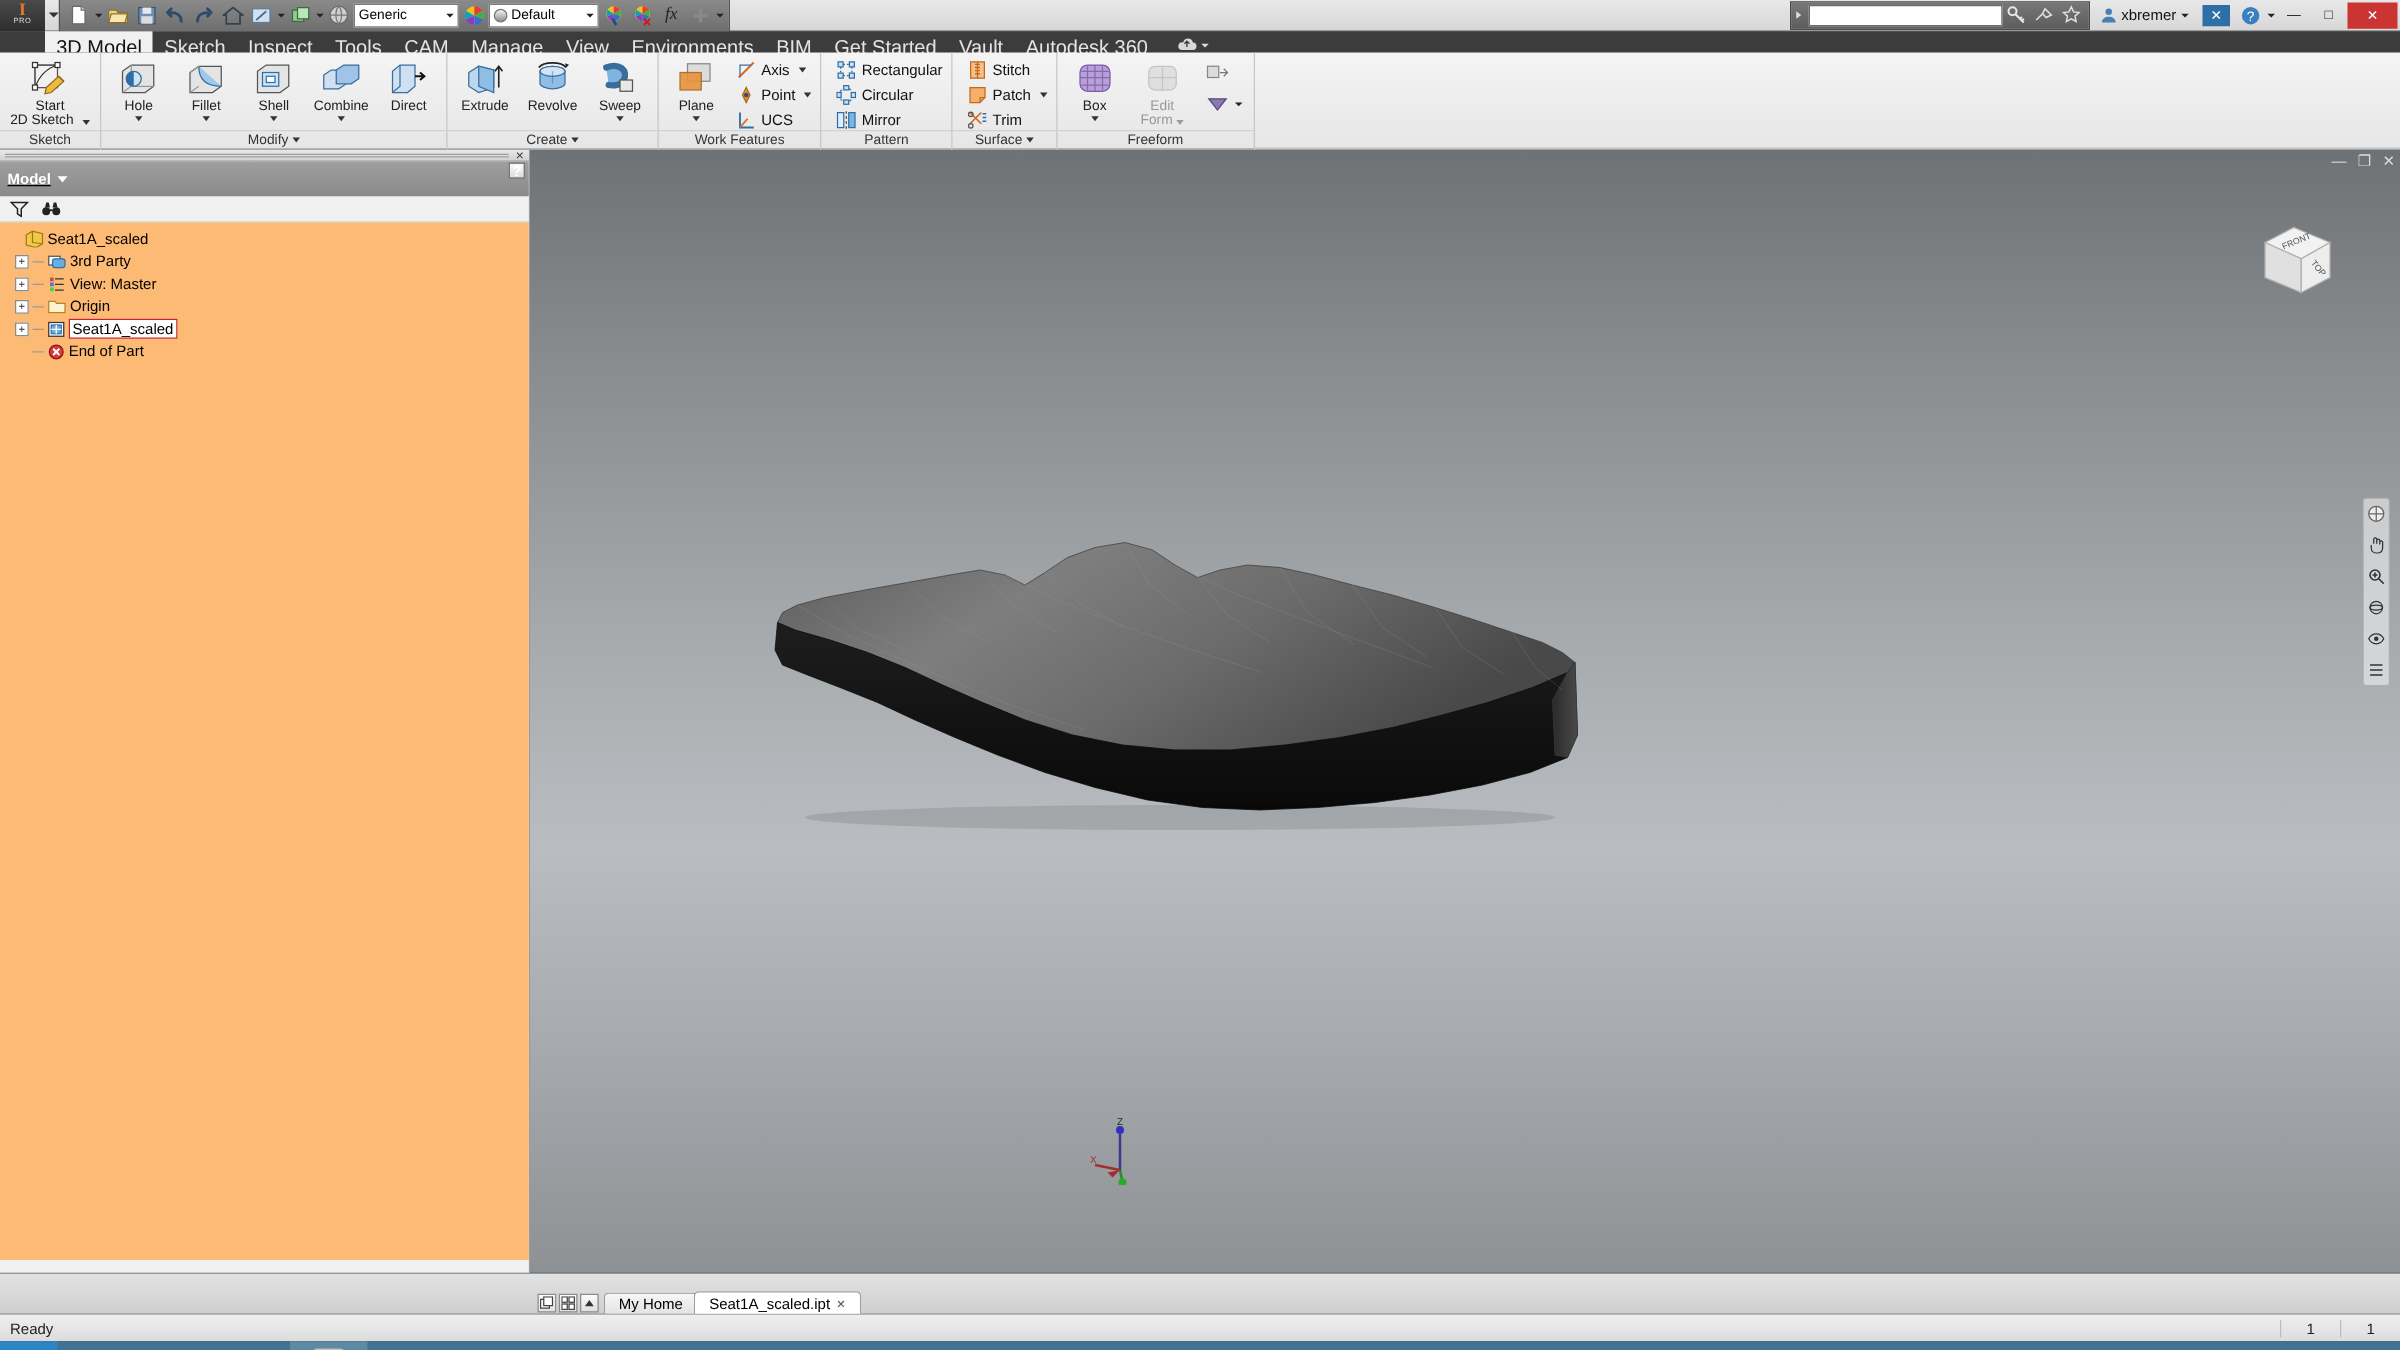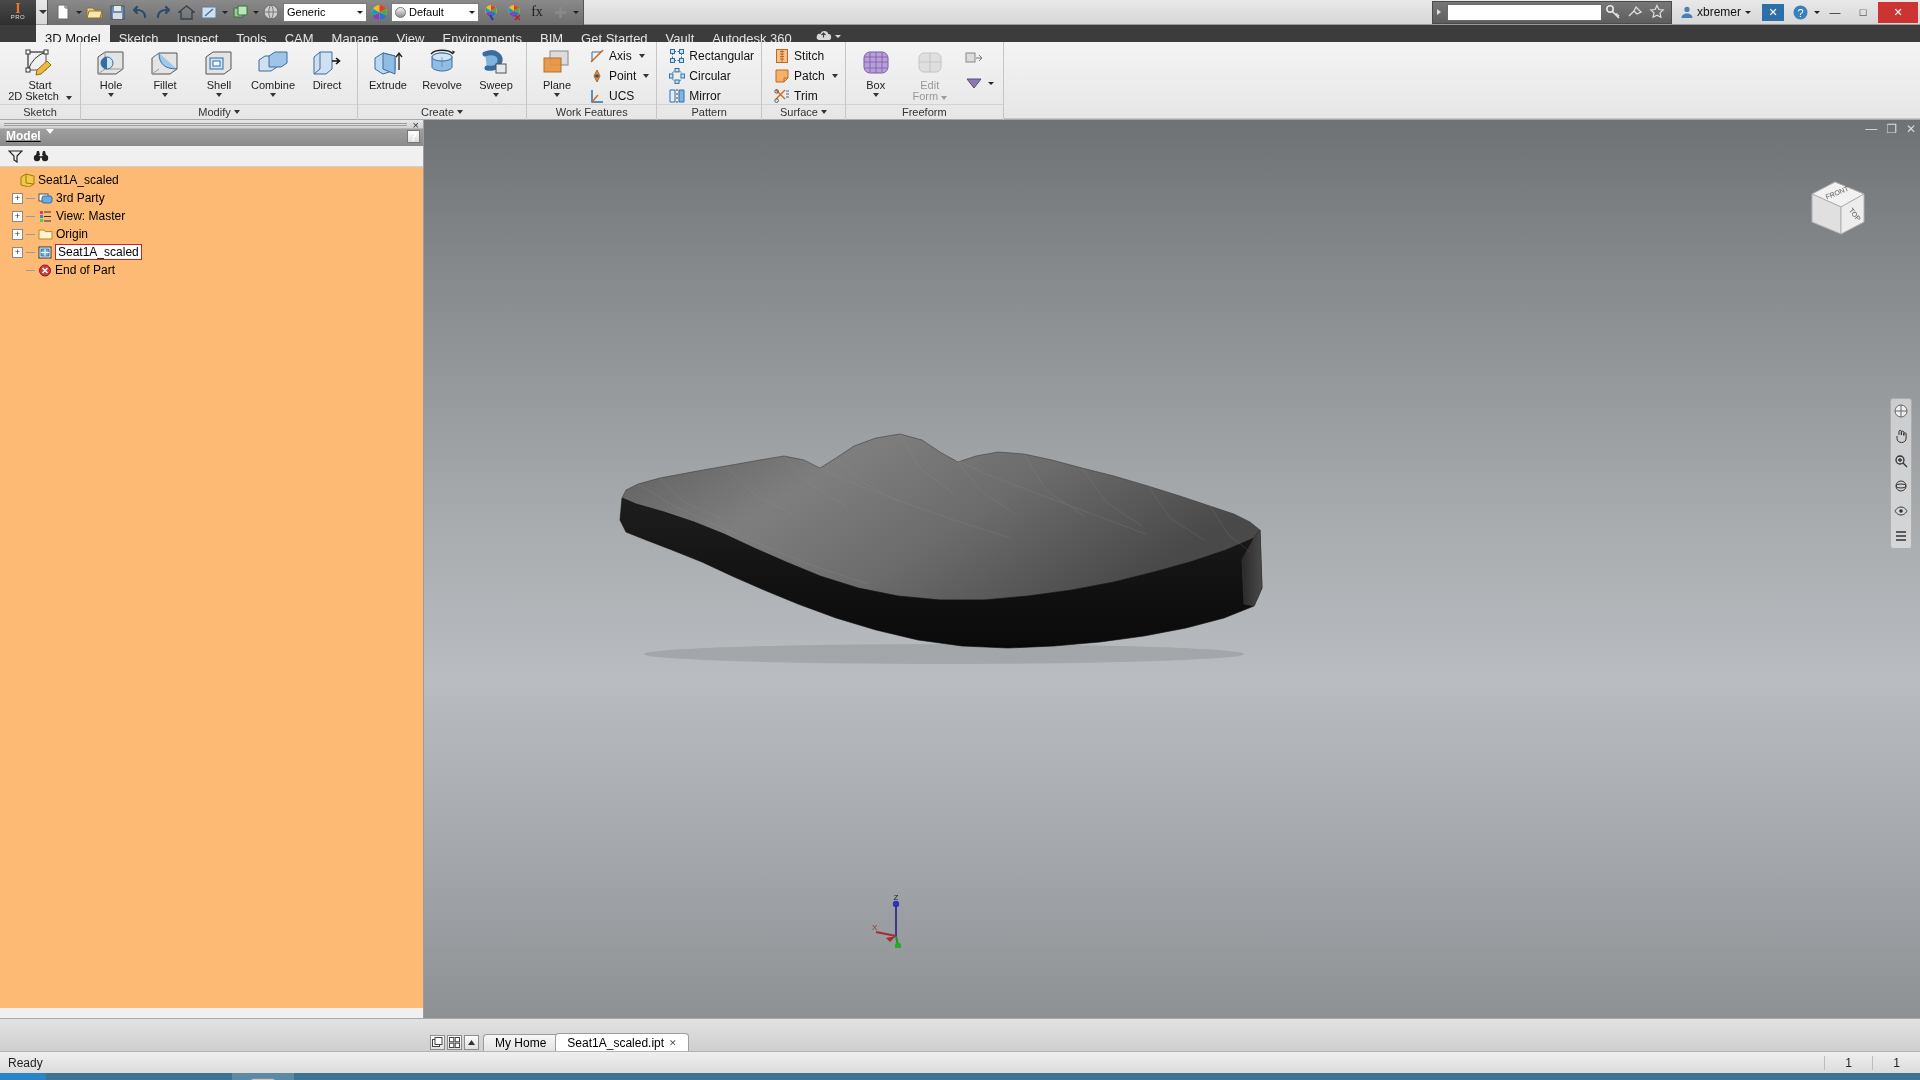--- a/index.html
+++ b/index.html
@@ -35,21 +35,21 @@
   .ticon { width:22px;height:22px;display:flex;align-items:center;justify-content:center;cursor:pointer;}
   .user { display:flex;align-items:center;gap:3px;font-size:12px;color:#111;padding:0 6px;cursor:pointer;}
   .wbtn { width:26px;height:21px;display:flex;align-items:center;justify-content:center;cursor:pointer;
     font-size:11px;color:#222;}
   .wclose { background:#c33; color:#fff; width:40px;}
   .xbtn { background:#2f6fa8;color:#fff;width:22px;height:17px;display:flex;align-items:center;
     justify-content:center;font-size:11px;cursor:pointer;margin:0 3px;}
 
   
   .tabbar { height:17px; background:#3c3c3c; display:flex; align-items:flex-end; padding-left:36px; }
-  .tab { height:17px; padding:12px 9px; color:#e4e4e4; font-size:13px; line-height:17px; cursor:pointer;}
+  .tab { height:17px; padding:12px 9px; color:#e4e4e4; font-size:16px; line-height:17px; cursor:pointer;}
   .tab.active { background:#f0f0f0; color:#111; border-radius:2px 2px 0 0;}
   .cloud-ind { margin-left:14px; display:flex;align-items:center;gap:2px; cursor:pointer;}
 
   
   .ribbon { height:78px; background:linear-gradient(#f4f4f4,#e6e6e6);
     display:flex; border-bottom:1px solid #a8a8a8; position:relative;}
   .panel { display:flex; flex-direction:column; position:relative;
     border-right:1px solid #c6c6c6; height:78px;}
   .panel-items { display:flex; height:62px; align-items:flex-start; padding:2px 3px 0 3px;}
   .panel-label { height:15px; text-align:center; font-size:11px; color:#333;
@@ -72,21 +72,21 @@
 
   
   .main { display:flex; height:898px; }
   .browser { width:424px; background:#f0f0f0; border-right:1px solid #9c9c9c;
     display:flex;flex-direction:column; position:relative;}
   .br-grip { height:9px; background:linear-gradient(#e7e7e7,#d3d3d3); position:relative;
     border-bottom:1px solid #b6b6b6;}
   .br-grip:before{content:"";position:absolute;left:4px;right:16px;top:3px;height:1px;
     background:#9e9e9e; box-shadow:0 2px 0 #9e9e9e;}
   .br-x { position:absolute; right:4px; top:-1px; font-size:11px; color:#333; cursor:pointer;}
-  .br-head { height:17px; background:linear-gradient(#9f9f9f,#8a8a8a); display:flex;
+  .br-head { height:28px; background:linear-gradient(#9f9f9f,#8a8a8a); display:flex;align-items:center;
     padding:0 6px; position:relative;text-decoration:underline;}
   .br-head span{color:#fff;font-weight:bold;font-size:12px;}
   .br-caret{width:0;height:0;border-left:4px solid transparent;border-right:4px solid transparent;
     border-top:5px solid #fff;margin-left:5px;}
   .br-q { position:absolute;right:3px;top:1px;width:13px;height:13px;border:1px solid #777;
     background:linear-gradient(#fafafa,#dcdcdc); font-size:9px; text-align:center; line-height:12px;
     color:#333; cursor:pointer;}
   .br-tools { height:21px; display:flex;align-items:center; gap:10px; padding:0 8px;
     background:#f0f0f0; border-bottom:1px solid #cfcfcf;}
   .br-tools .ti{cursor:pointer; display:flex;align-items:center;}
@@ -246,21 +246,21 @@
           <circle cx="8" cy="7" r="6" fill="#f0c020"></circle>
           <path d="M8 1a6 6 0 0 1 5 2.8L8 7z" fill="#e03c3c"></path>
           <path d="M13 3.8A6 6 0 0 1 13.3 9L8 7z" fill="#3cb04c"></path>
           <path d="M13.3 9A6 6 0 0 1 8 13V7z" fill="#2f6fd0"></path>
           <path d="M8 13A6 6 0 0 1 2.7 9L8 7z" fill="#8c3cc0"></path>
           <path d="M2.7 9A6 6 0 0 1 3 3.8L8 7z" fill="#00a6c0"></path>
           <path d="M9 11l5 5M14 11l-5 5" stroke="#c02020" stroke-width="1.6"></path>
         </svg>
     </div>
     <div class="qbtn">
-      <span style="font-family:'Liberation Serif',serif;font-size:14px;color:#222;">fx</span>
+      <span style="font-family:'Liberation Serif',serif;font-style:italic;font-size:14px;color:#222;">fx</span>
     </div>
     <div class="qbtn">
       <svg width="15" height="15" viewBox="0 0 15 15">
           <path d="M7.5 2v11M2 7.5h11" stroke="#8a8a8a" stroke-width="2.4"></path>
         </svg>
     </div>
     <div class="mini-arrow"></div>
   </div>
 
 

